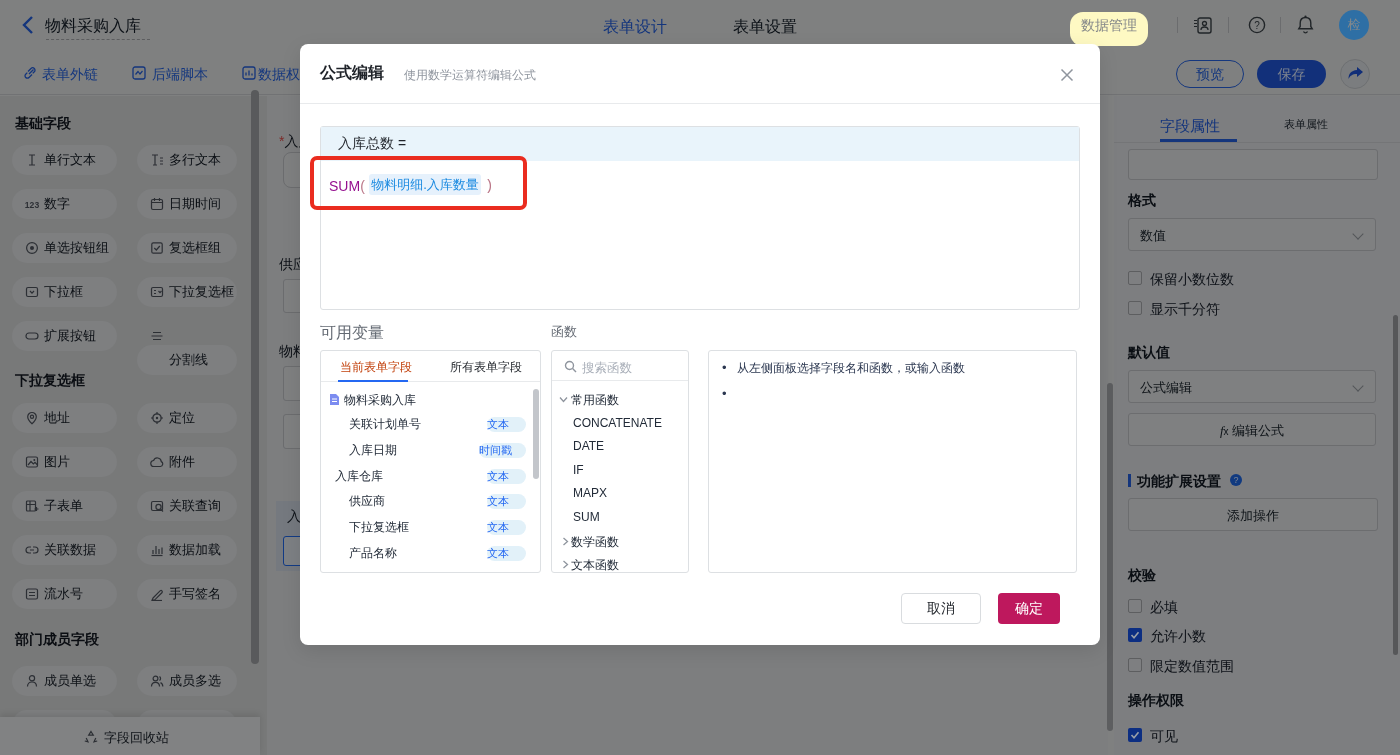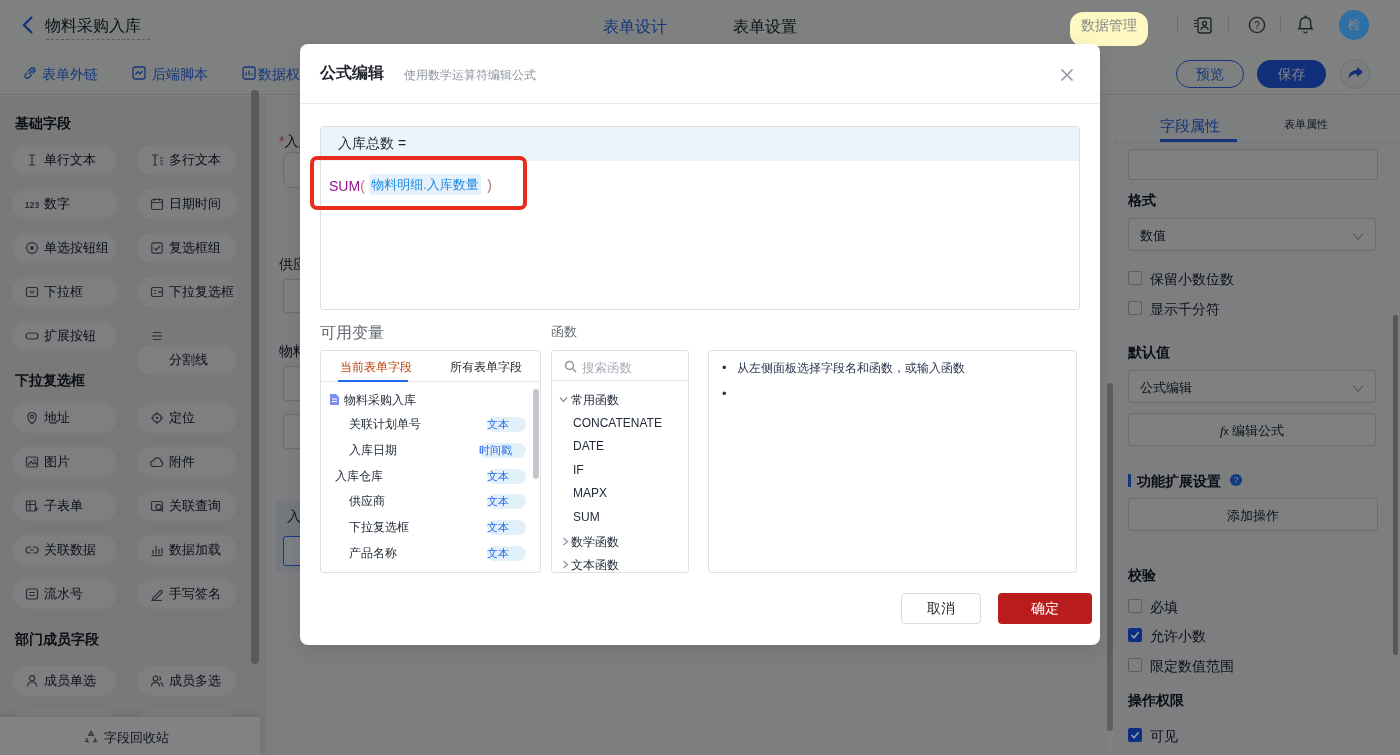--- a/index.html
+++ b/index.html
@@ -371,14 +371,14 @@
       </svg>
 <div class="mrow" style="left:19px;top:206px;">文本函数</div>
 <div class="sb" style="left:141px;top:35px;width:6px;height:122px;"></div>
 </div>
 <div class="mbox" style="left:408px;top:306px;width:369px;height:223px;">
 <div class="ab" style="left:13px;top:9px;font-size:13px;color:#2b3750;">•</div>
 <div class="ab" style="left:28px;top:9px;font-size:12px;color:#2b3750;">从左侧面板选择字段名和函数，或输入函数</div>
 <div class="ab" style="left:13px;top:35px;font-size:13px;color:#2b3750;">•</div>
 </div>
 <div class="ab" style="left:601px;top:549px;width:80px;height:31px;border:1px solid #d9dcdf;border-radius:4px;font-size:14px;color:#1f2329;text-align:center;line-height:29px;">取消</div>
-<div class="ab" style="left:698px;top:549px;width:94px;height:31px;background:#b91c1c;border-radius:4px;font-size:14px;color:#ffffff;text-align:center;line-height:31px;">确定</div>
+<div class="ab" style="left:698px;top:549px;width:62px;height:31px;background:#be185d;border-radius:4px;font-size:14px;color:#ffffff;text-align:center;line-height:31px;">确定</div>
 </div>
 <div class="ab" style="left:310px;top:156px;width:217px;height:54px;border:4px solid #ea2c1f;border-radius:7px;z-index:50;"></div>
 </body></html>

